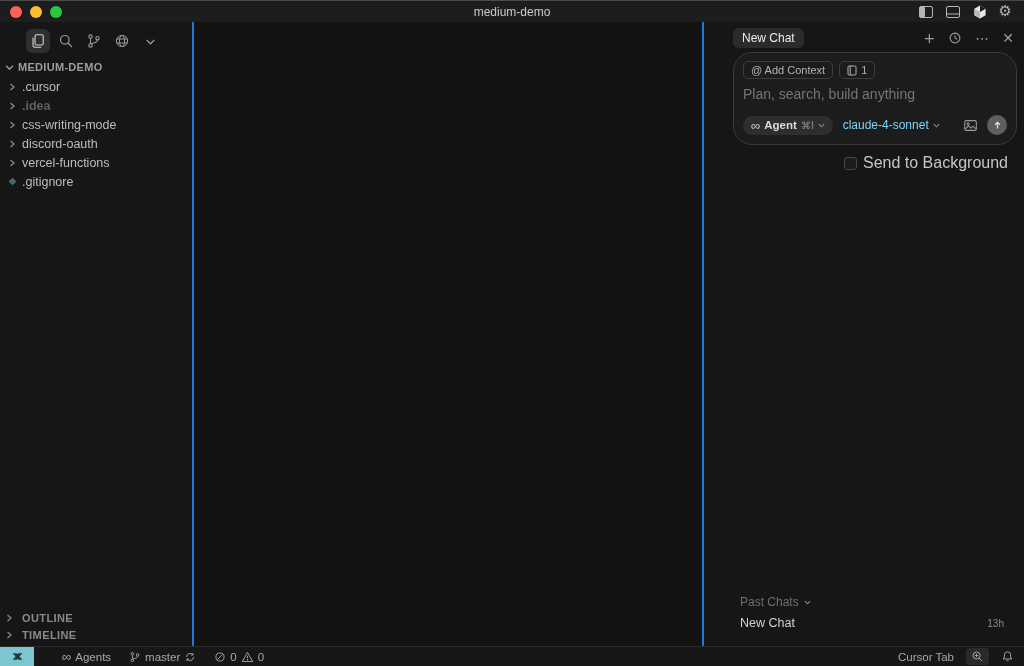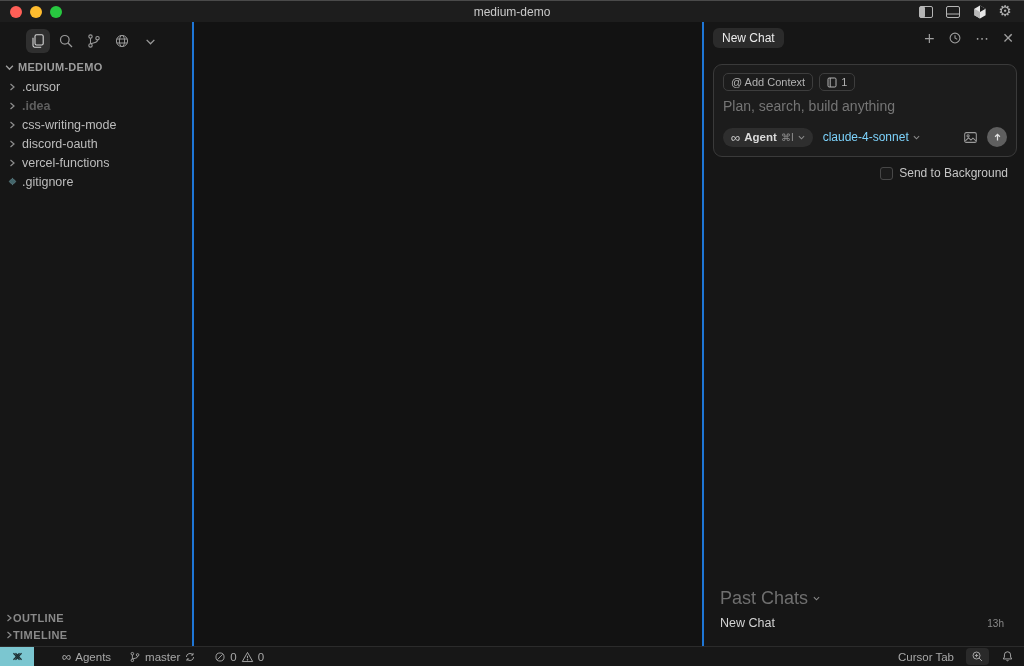--- a/index.html
+++ b/index.html
@@ -30,38 +30,38 @@
     justify-content:center; color:#9a9a9a; }
   .act-btn.selected { background:#2f2f2f; color:#d6d6d6; }
   .exp-header { display:flex; align-items:center; height:20px; padding-left:5px;
     color:#9d9d9d; font-size:11px; font-weight:bold; letter-spacing:.3px; gap:4px; }
   .tree { display:flex; flex-direction:column; }
   .tree-row { height:19px; display:flex; align-items:center; padding-left:8px; gap:5px;
     color:#bdbdbd; font-size:12.5px; cursor:pointer; }
   .tree-row .twisty { color:#8f8f8f; display:flex; width:9px; }
   .tree-row.dimmed { color:#5f5f5f;font-weight:bold; }
   .sb-spacer { flex:1; }
-  .sb-section { height:19px; display:flex; align-items:center; gap:0; padding-left:5px;
+  .sb-section { height:19px; display:flex; align-items:center; gap:9px; padding-left:5px;
     color:#8a8a8a; font-size:11px; font-weight:bold; letter-spacing:.4px; }
   .sb-bottom { padding-bottom:4px; }
 
   
   .editor { flex:1; background:#121212; }
 
   
-  .chat { width:320px; flex:0 0 320px; background:#161616; display:flex; flex-direction:column; }
+  .chat { width:320px; flex:0 0 320px; background:#161616; display:flex; flex-direction:column;padding-left:20px; }
   .chat-header { display:flex; align-items:center; padding:6px 10px 4px 9px; }
   .chat-tab { background:#2b2b2b; border-radius:6px; padding:3px 9px; color:#ececec;
     font-size:12px; font-weight:500; }
   .chat-header-icons { margin-left:auto; display:flex; align-items:center; gap:13px; color:#9f9f9f; }
   .hicon { font-size:14px; line-height:1; display:flex; align-items:center; }
   .glyph-btn { font-family:"DejaVu Sans", sans-serif; }
 
-  .input-card { margin:12px 7px 0 9px; background:#1c1c1c; border:1px solid #3a3a3a;
-    border-radius:9px; padding:8px 9px 9px 9px; }
+  .input-card { margin:0 7px 0 9px; background:#1c1c1c; border:1px solid #3a3a3a;
+    border-radius:19px; padding:8px 9px 9px 9px; }
   .chip-row { display:flex; gap:6px; }
   .chip { border:1px solid #3d3d3d; border-radius:5px; padding:2px 7px; color:#b3b3b3;
     font-size:11px; display:flex; align-items:center; gap:4px; background:transparent; cursor:pointer; }
   .chat-input { margin-top:7px; width:100%; background:transparent; border:none; outline:none;
     color:#d0d0d0; font-size:14px; font-family:"Liberation Sans", sans-serif; }
   .chat-input::placeholder { color:#757575; }
   .card-bottom { margin-top:12px; display:flex; align-items:center; }
   .agent-pill { background:#2e2e2e; border-radius:12px; padding:3px 8px; display:flex;
     align-items:center; gap:4px; cursor:pointer; }
   .agent-pill .inf { color:#cfcfcf; font-size:13px; line-height:1; }
@@ -72,25 +72,25 @@
   .card-bottom-right { margin-left:auto; display:flex; align-items:center; gap:9px; }
   .img-btn { color:#9a9a9a; display:flex; }
   .send-btn { width:20px; height:20px; border-radius:50%; background:#5f5f5f; display:flex;
     align-items:center; justify-content:center; color:#e2e2e2; cursor:pointer; }
   .chev { color:#8a8a8a; display:flex; }
 
   .bg-row { display:flex; align-items:center; justify-content:flex-end; gap:6px;
     padding:9px 16px 0 0; }
   .bg-check { appearance:none; -webkit-appearance:none; width:13px; height:13px;
     border:1px solid #474747; border-radius:3px; background:#1b1b1b; cursor:pointer; }
-  .bg-label { color:#c6c6c6; font-size:12px; }
+  .bg-label { color:#c6c6c6; font-size:16px; }
 
   .chat-spacer { flex:1; }
   .past-chats { display:flex; align-items:center; gap:5px; padding:0 20px 0 16px;
-    color:#6f6f6f; font-size:18px; cursor:pointer; }
+    color:#6f6f6f; font-size:12px; cursor:pointer; }
   .history-row { display:flex; align-items:center; padding:7px 20px 16px 16px; cursor:pointer; }
   .history-title { color:#d2d2d2; font-size:12.5px; }
   .history-time { margin-left:auto; color:#8a8a8a; font-size:10px; }
 
   
   .statusbar { height:20px; flex:0 0 20px; background:#171717; border-top:1px solid #2b2b2b;
     display:flex; align-items:center; color:#a8a8a8; font-size:11.5px; }
   .sb-item { display:flex; align-items:center; gap:4px; cursor:pointer; padding:0 2px; }
   .remote-ind { width:34px; height:100%; background:#7bc6d0; color:#1d2f33; display:flex;
     align-items:center; justify-content:center; margin-right:12px; }

